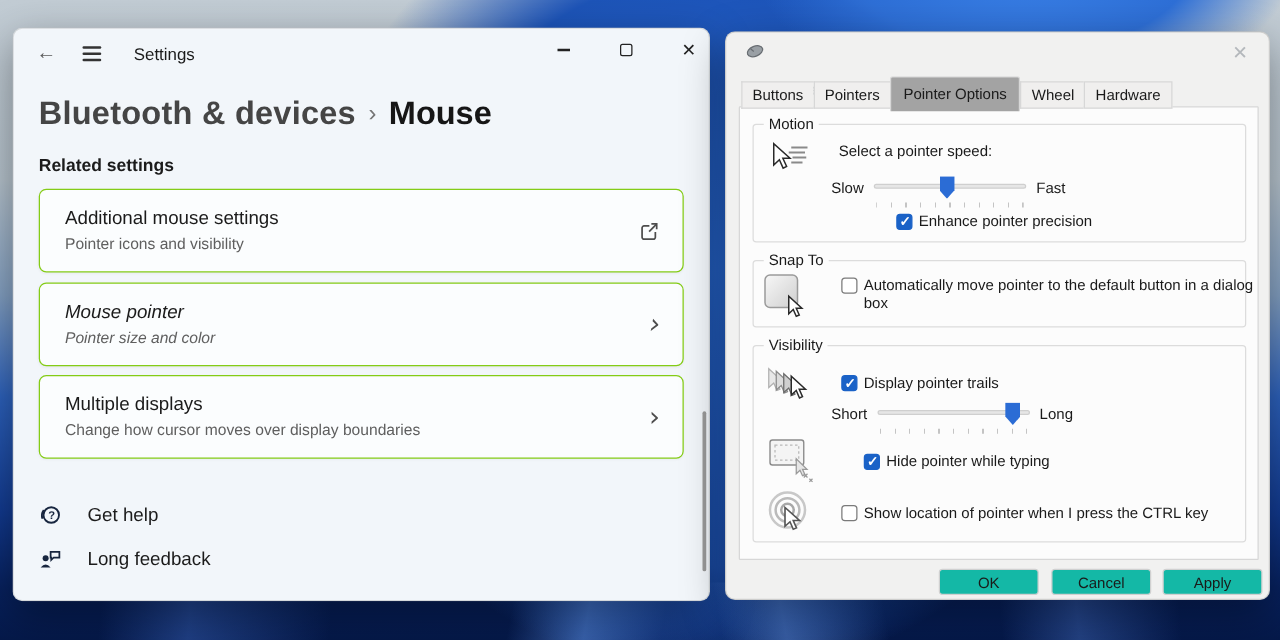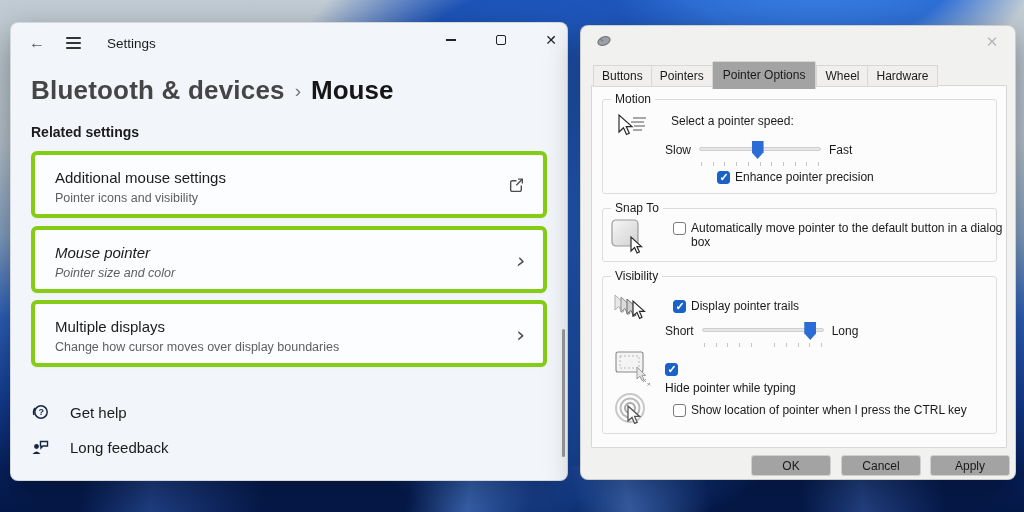--- a/index.html
+++ b/index.html
@@ -36,21 +36,21 @@
   .winctl.max i { width:10px; height:10px; border:1.4px solid #222; border-radius:2px; display:block; }
 
   .breadcrumb { position:absolute; left:20px; top:52px; display:flex; align-items:baseline; gap:10px; }
   .crumb-parent { font-size:26px; font-weight:600; color:#454545; letter-spacing:.2px; }
   .crumb-sep { font-size:19px; color:#757575; transform:translateY(-2px); }
   .crumb-current { font-size:26px; font-weight:700; color:#161616; }
 
   .related-title { position:absolute; left:20px; top:101px; font-size:14px; font-weight:700; color:#1b1b1b; }
 
   .card { position:absolute; left:20px; width:516px; height:67px; background:#fbfdfe;
-    border:4px solid #84cc16; border-radius:6px; box-shadow:0 1px 2px rgba(0,0,0,.04); }
+    border:1px solid #84cc16; border-radius:6px; box-shadow:0 1px 2px rgba(0,0,0,.04); }
   .card.c0 { top:128px; } .card.c1 { top:203px;font-style:italic; } .card.c2 { top:277px; }
   .card .c-title { position:absolute; left:20px; top:14px; font-size:15px; color:#1b1b1b; }
   .card .c-sub { position:absolute; left:20px; top:36px; font-size:12.5px; color:#5f5f5f; }
   .card .c-trail { position:absolute; right:18px; top:50%; transform:translateY(-50%); color:#4d4d4d; }
   .chev { font-size:22px; color:#565656; font-family:"DejaVu Sans", sans-serif; }
 
   .footer-link { position:absolute; left:20px; display:flex; align-items:center; gap:20px; }
   .footer-link.f0 { top:380px; } .footer-link.f1 { top:415px; }
   .footer-link .fl-label { font-size:15px; color:#1b1b1b; }
 
@@ -98,21 +98,21 @@
 
   .check-row { position:absolute; display:flex; align-items:flex-start; gap:5px; }
   .checkbox { flex:0 0 auto; width:13px; height:13px; margin-top:1px; background:#fff;
     border:1px solid #7a7a7a; border-radius:3px; position:relative; }
   .checkbox.checked { background:var(--accent, #1a62c7); border-color:var(--accent, #1a62c7); }
   .checkbox.checked::after { content:"✓"; position:absolute; left:1.5px; top:-1.5px;
     color:#fff; font-size:11px; font-weight:700; }
   .check-label { font-size:12px; color:#1a1a1a; line-height:14px; }
 
   .d-buttons { position:absolute; left:0; top:429px; width:100%; height:22px; }
-  .d-btn { position:absolute; width:80px; height:21px; background:#a3a3a3; border:1px solid #d0d0d0;
+  .d-btn { position:absolute; width:80px; height:21px; background:#14b8a6; border:1px solid #d0d0d0;
     border-radius:3px; font-size:12px; color:#1a1a1a; display:flex; align-items:center; justify-content:center; }
   .d-btn.ok { left:170px; } .d-btn.cancel { left:260px; } .d-btn.apply { left:349px; }
 
   svg { display:block; }
 </style>
 </head>
 <body>
 
 <div class="ribbons"></div>
 
@@ -289,21 +289,21 @@
       </div>
 
       <span class="gb-icon" style="left:10px; top:72px;">
         <svg width="40" height="38" viewBox="0 0 40 38">
           <rect x="3" y="3" width="27" height="20" rx="2" fill="#f4f4f4" stroke="#8a8a8a" stroke-width="1.1"></rect>
           <rect x="7" y="7" width="19" height="12" fill="none" stroke="#b8b8b8" stroke-width="1" stroke-dasharray="2 2"></rect>
           <path d="M24 18 L24 30 L27 27.2 L29 31.6 L31 30.7 L29 26.4 L32.6 26.4 Z" fill="#e6e6e6" stroke="#9a9a9a" stroke-width="1"></path>
           <path d="M30 30 l3 3 M33 30 l-3 3 M34.5 34 l2.5 2.5 M37 34 l-2.5 2.5" stroke="#9a9a9a" stroke-width="1"></path>
         </svg>
       </span>
-      <div class="check-row" style="left:62px; top:85px;flex-direction:column;">
+      <div class="check-row" style="left:88px; top:85px;">
         <span class="checkbox checked"></span>
         <span class="check-label">Hide pointer while typing</span>
       </div>
 
       <span class="gb-icon" style="left:10px; top:114px;">
         <svg width="40" height="40" viewBox="0 0 40 40">
           <circle cx="17" cy="17" r="14" fill="none" stroke="#c8c8c8" stroke-width="2"></circle>
           <circle cx="17" cy="17" r="9.5" fill="none" stroke="#bababa" stroke-width="2"></circle>
           <circle cx="17" cy="17" r="5" fill="none" stroke="#a8a8a8" stroke-width="2"></circle>
           <path d="M15 15 L15 30 L19 26.4 L21.6 32.4 L24.2 31.3 L21.6 25.4 L26.6 25.4 Z" fill="#fff" stroke="#555" stroke-width="1.3"></path>

